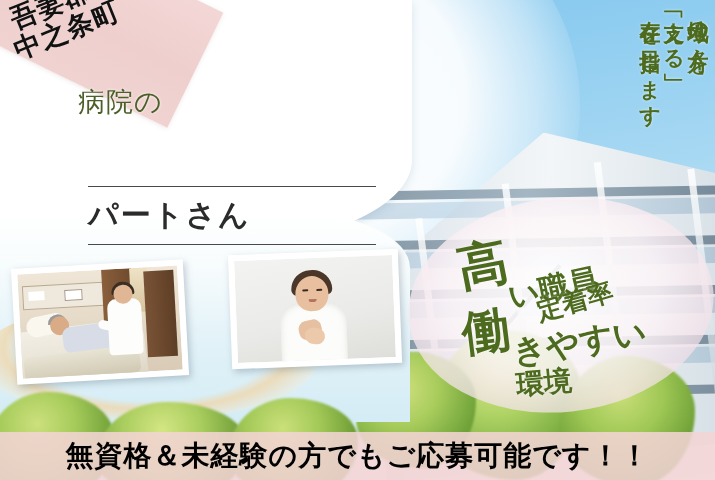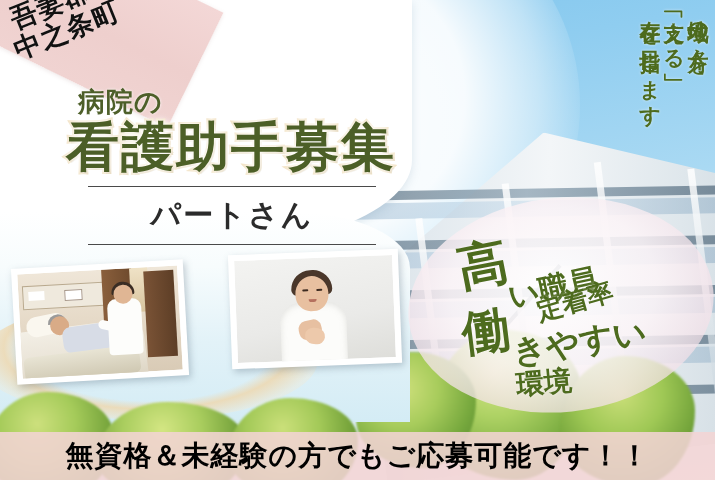--- a/index.html
+++ b/index.html
@@ -180,21 +180,21 @@
   }
   .ribbon-line1 { font-size: 27px; margin-left: 4px; }
   .ribbon-line2 { font-size: 27px; margin-left: -4px; }
 
   
   .sub-head {
     position: absolute;
     left: 78px;
     top: 84px;
     font-size: 27px;
-    font-weight: 700;
+    font-weight: 400;
     color: #4d5f29;
     letter-spacing: 1px;
     text-shadow: 0 0 3px #ffffff;
   }
   .main-head {
     position: absolute;
     left: 66px;
     top: 112px;
     font-size: 53px;
     font-weight: 700;
@@ -212,21 +212,20 @@
     height: 1px;
     background: #4a4a4a;
   }
   .rule-top { left: 88px; top: 186px; width: 288px; }
   .rule-bot { left: 88px; top: 244px; width: 288px; }
   .part-head {
     position: absolute;
     left: 88px;
     top: 195px;
     width: 288px;
-    text-align: center;
     font-size: 30px;
     font-weight: 600;
     color: #2b2b2b;
     letter-spacing: 2px;
   }
 
   
   .photo {
     position: absolute;
     background: #ffffff;
@@ -384,21 +383,20 @@
   <div class="tree tree-e"></div>
   <div class="tree tree-f"></div>
 
   <div class="ribbon"></div>
   <div class="ribbon-text">
     <div class="ribbon-line1">吾妻郡</div>
     <div class="ribbon-line2">中之条町</div>
   </div>
 
   <div class="sub-head">病院の</div>
-  <div class="main-head">看護助手募集</div>
   <div class="rule rule-top"></div>
   <div class="part-head">パートさん</div>
   <div class="rule rule-bot"></div>
 
   <div class="photo photo-1">
     <div class="photo-inner">
       <div class="p1-wall"></div>
       <div class="p1-panel"></div>
       <div class="p1-sw1"></div>
       <div class="p1-sw2"></div>

